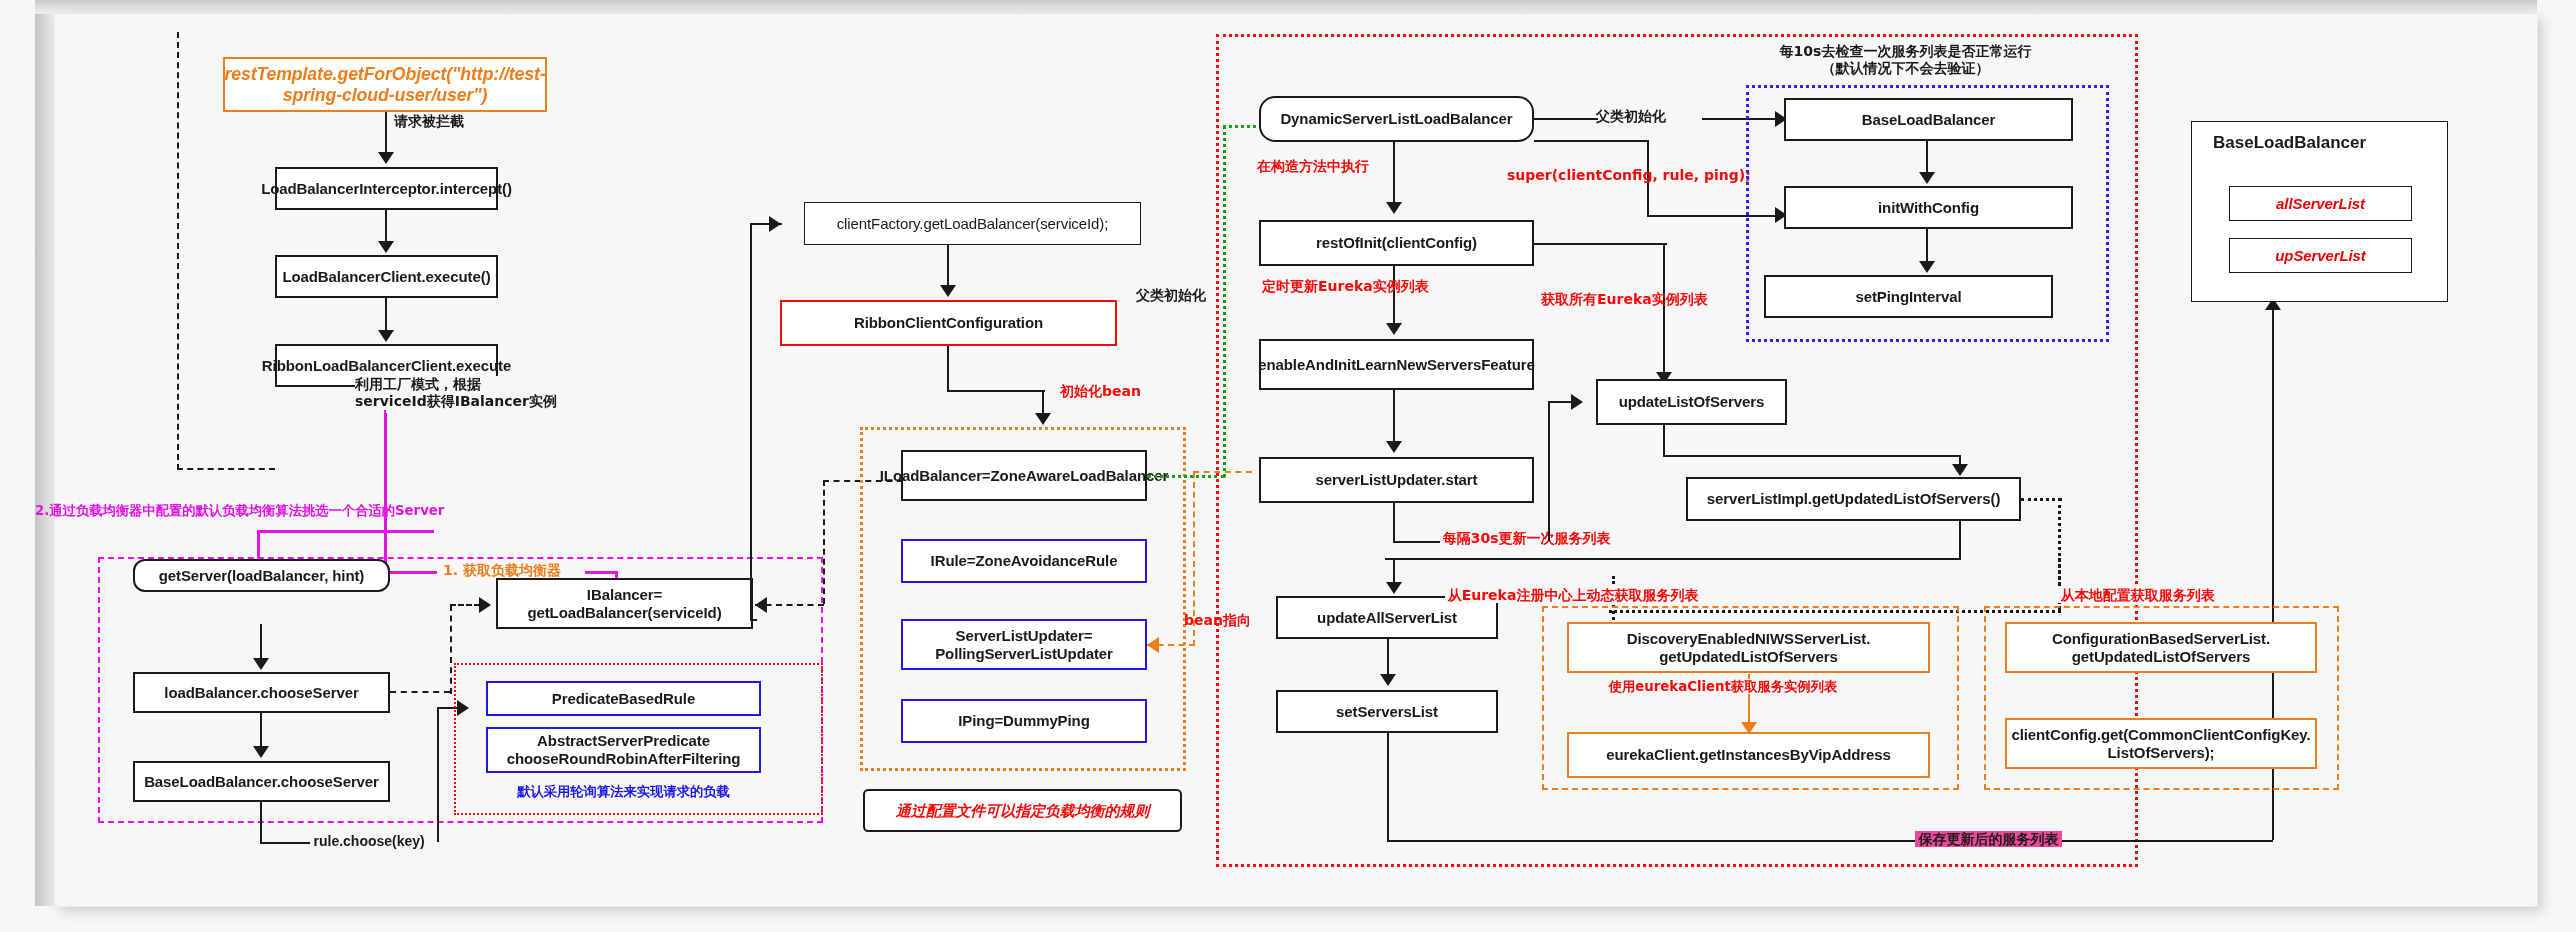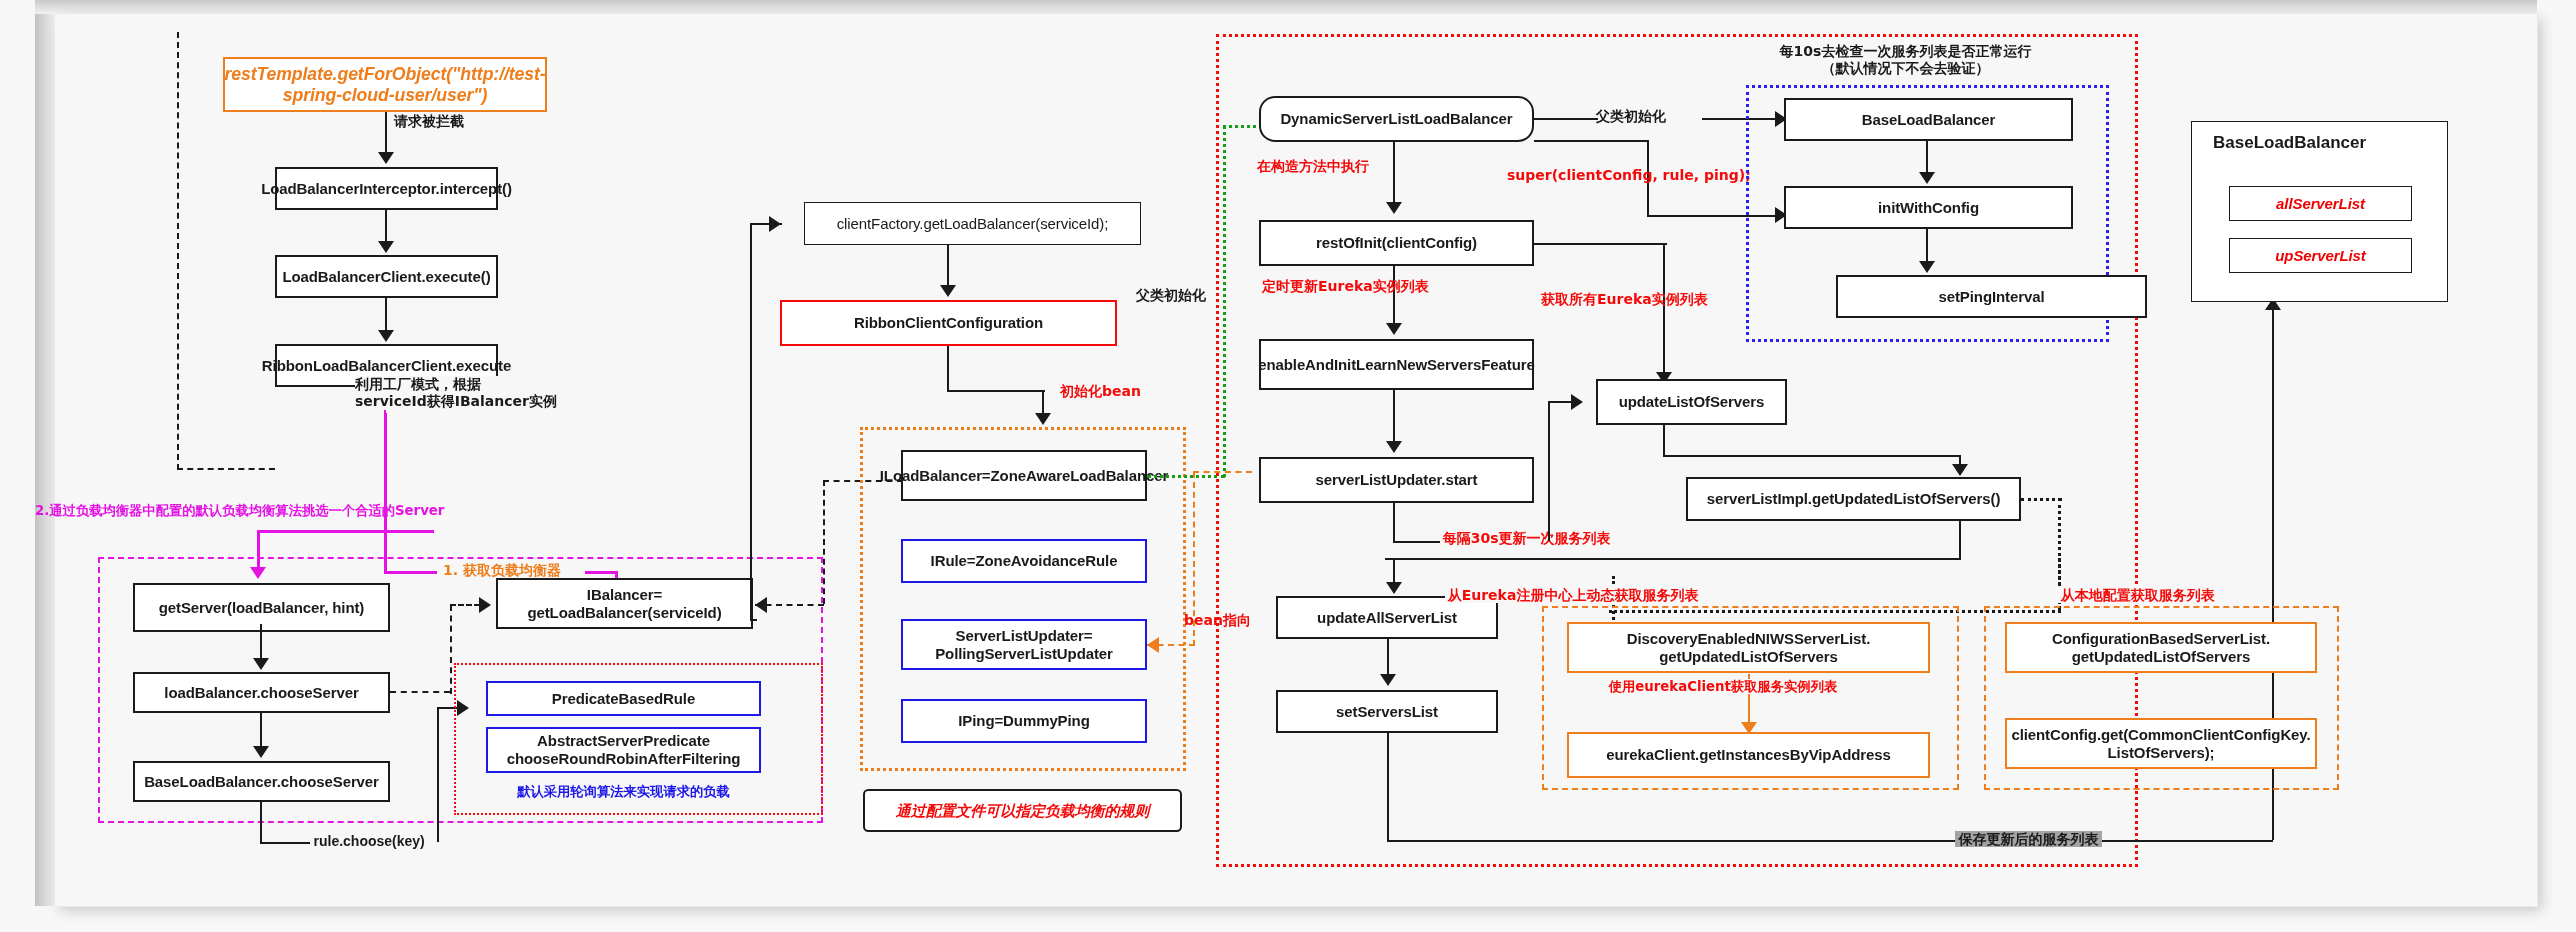--- a/index.html
+++ b/index.html
@@ -117,21 +117,21 @@
   <div class="ln v m" style="left:384px;top:413px;height:117px;width:2.7px;"></div>
   <div class="ln h m" style="left:384px;top:571px;width:53px;height:2.7px;"></div>
   <div class="ln v m" style="left:384px;top:530px;height:43px;width:2.7px;"></div>
   <div class="lbl cn orange" style="left:443px;top:562px;font-size:14px;">1. 获取负载均衡器</div>
   <div class="ln h m" style="left:585px;top:571px;width:32px;height:2.7px;"></div>
   <div class="ln v m" style="left:615px;top:571px;height:34px;width:2.7px;"></div>
   <div class="arw down m-down" style="left:608px;top:601px;"></div>
 
   <div class="group g-magenta" style="left:98px;top:557px;width:725px;height:266px;"></div>
 
-  <div class="node" style="left:133px;top:583px;width:257px;height:49px;">getServer(loadBalancer, hint)</div>
+  <div class="node" style="left:133px;top:559px;width:257px;height:33px;border-radius:12px;">getServer(loadBalancer, hint)</div>
   <div class="ln v" style="left:260px;top:624px;height:35px;"></div>
   <div class="arw down" style="left:253px;top:658px;"></div>
 
   <div class="node" style="left:133px;top:672px;width:257px;height:41px;">loadBalancer.chooseServer</div>
   <div class="ln v" style="left:260px;top:713px;height:35px;"></div>
   <div class="arw down" style="left:253px;top:746px;"></div>
 
   <div class="node" style="left:133px;top:761px;width:257px;height:41px;">BaseLoadBalancer.chooseServer</div>
 
   <div class="node" style="left:496px;top:578px;width:257px;height:51px;white-space:pre-line;">IBalancer=
@@ -262,21 +262,21 @@
   <div class="arw down" style="left:1386px;top:582px;"></div>
 
   <div class="node" style="left:1276px;top:596px;width:222px;height:43px;">updateAllServerList</div>
   <div class="ln v" style="left:1387px;top:638px;height:39px;"></div>
   <div class="arw down" style="left:1380px;top:674px;"></div>
 
   <div class="node" style="left:1276px;top:690px;width:222px;height:43px;">setServersList</div>
 
   <div class="ln v" style="left:1387px;top:732px;height:110px;"></div>
   <div class="ln h" style="left:1387px;top:840px;width:886px;"></div>
-  <div class="lbl cn plain" style="left:1955px;top:831px;font-size:14px;background:#a3a3a3;padding:0 3.5px;">保存更新后的服务列表</div>
+  <div class="lbl cn plain" style="left:1915px;top:831px;font-size:14px;background:#ec4899;padding:0 3.5px;">保存更新后的服务列表</div>
   <div class="ln v" style="left:2272px;top:308px;height:532px;"></div>
   <div class="arw up" style="left:2265px;top:298px;"></div>
 
   <div class="dln h-dot" style="left:2021px;top:498px;width:41px;"></div>
   <div class="dln v-dot" style="left:2058px;top:498px;height:113px;"></div>
   <div class="dln h-dot" style="left:1609px;top:610px;width:452px;"></div>
   <div class="dln v-dot" style="left:1612px;top:576px;height:55px;"></div>
   <div class="arw down" style="left:1604px;top:628px;"></div>
   <div class="dln v-dot" style="left:2058px;top:558px;height:51px;"></div>
 
@@ -299,21 +299,21 @@
 
   <div class="lbl cn plain ctr" style="left:1737px;top:43px;width:337px;font-size:14px;line-height:1.2;white-space:pre-line;">每10s去检查一次服务列表是否正常运行
 （默认情况下不会去验证）</div>
   <div class="group g-blue-dot" style="left:1746px;top:85px;width:363px;height:257px;"></div>
   <div class="node" style="left:1784px;top:98px;width:289px;height:43px;">BaseLoadBalancer</div>
   <div class="ln v" style="left:1926px;top:140px;height:34px;"></div>
   <div class="arw down" style="left:1919px;top:172px;"></div>
   <div class="node" style="left:1784px;top:186px;width:289px;height:43px;">initWithConfig</div>
   <div class="ln v" style="left:1926px;top:229px;height:34px;"></div>
   <div class="arw down" style="left:1919px;top:261px;"></div>
-  <div class="node" style="left:1836px;top:275px;width:311px;height:43px;">setPingInterval</div>
+  <div class="node" style="left:1764px;top:275px;width:289px;height:43px;">setPingInterval</div>
 
   <div class="group g-black-solid" style="left:2191px;top:121px;width:257px;height:181px;background:#fff;"></div>
   <div class="lbl plain" style="left:2213px;top:133px;font-size:17px;font-weight:700;">BaseLoadBalancer</div>
   <div class="node redtxt-it" style="left:2229px;top:186px;width:183px;height:35px;border-width:1.8px;">allServerList</div>
   <div class="node redtxt-it" style="left:2229px;top:238px;width:183px;height:35px;border-width:1.8px;">upServerList</div>
 
 </div>
 
 
 </body></html>

